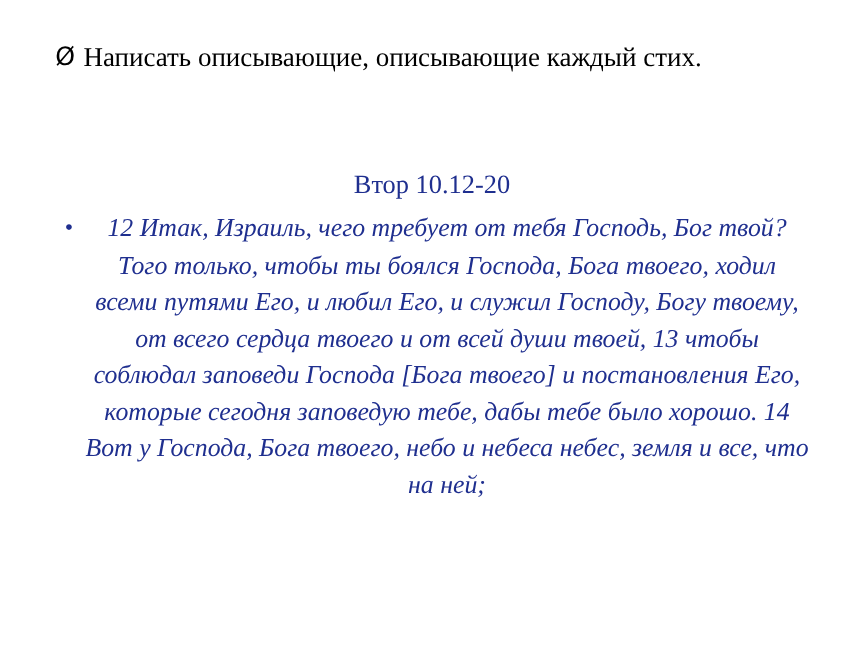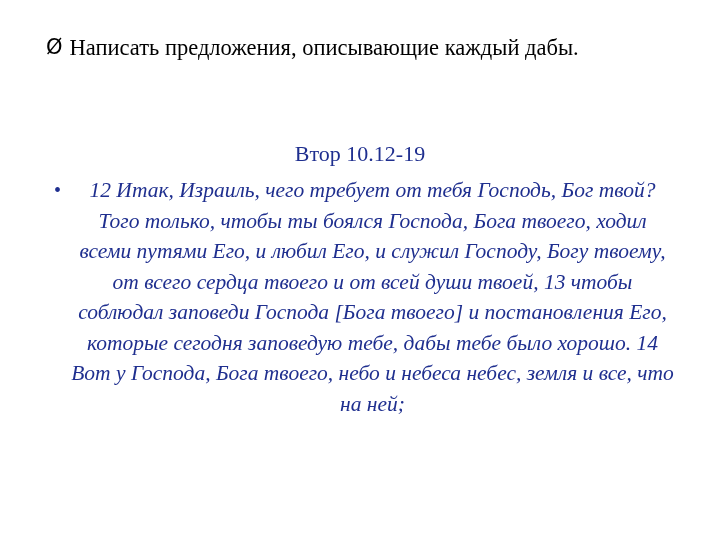--- a/index.html
+++ b/index.html
@@ -84,23 +84,23 @@
     text-align: center;
   }
 </style>
 </head>
 <body>
 
 <div class="slide">
 
   <div class="task-block">
     <span class="task-marker">Ø</span>
-    <span class="task-text">Написать предложения, описывающие каждый дабы.</span>
+    <span class="task-text">Написать описывающие, описывающие каждый стих.</span>
   </div>
 
-  <div class="ref-heading">Втор 10.12-19</div>
+  <div class="ref-heading">Втор 10.12-20</div>
 
   <div class="verse-block">
     <span class="verse-marker">•</span>
     <span class="verse-text">12 Итак, Израиль, чего требует от тебя Господь, Бог твой? Того только, чтобы ты боялся Господа, Бога твоего, ходил всеми путями Его, и любил Его, и служил Господу, Богу твоему, от всего сердца твоего и от всей души твоей, 13 чтобы соблюдал заповеди Господа [Бога твоего] и постановления Его, которые сегодня заповедую тебе, дабы тебе было хорошо. 14 Вот у Господа, Бога твоего, небо и небеса небес, земля и все, что на ней;</span>
   </div>
 
 </div>
 
 </body></html>

